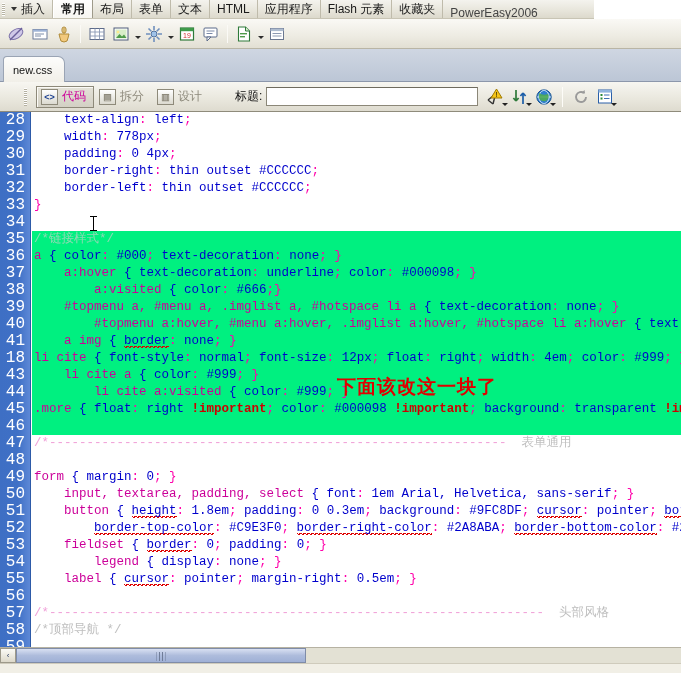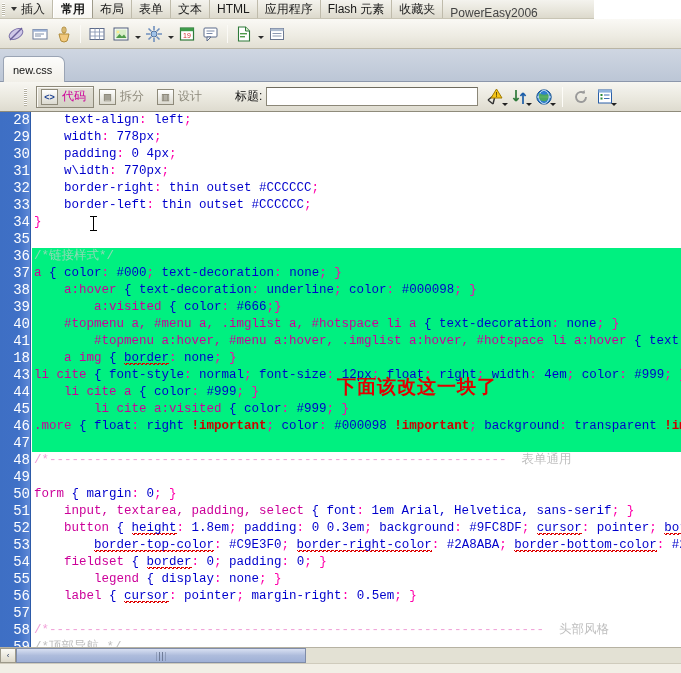--- a/index.html
+++ b/index.html
@@ -174,23 +174,24 @@
     overflow: hidden;
   }
   .gutter {
     position: absolute; left: 0; top: 0; width: 31px; height: 535px;
     background: linear-gradient(to right, #3e6fc4 0%, #3f70c6 60%, #5d88d6 100%);
     border-right: 1px solid #2d5aa8;
   }
   .gutter .gl {
     height: 17px; line-height: 17px;
     text-align: right;
+    padding-right: 5px;
     color: #ffffff;
     font-family: "Liberation Mono", monospace;
-    font-size: 14px;
+    font-size: 16px;
   }
   .codearea {
     position: absolute; left: 32px; top: 0; right: 0; height: 535px;
     overflow: hidden;
     background: #ffffff;
   }
   .cl {
     position: relative;
     height: 17px; line-height: 17px;
     white-space: pre;
@@ -512,21 +513,20 @@
       <div class="gl">57</div>
       <div class="gl">58</div>
       <div class="gl">59</div>
     </div>
 
     <div class="codearea">
 
       <div class="cl"><span class="prop">    text-align</span><span class="punc">:</span><span class="val"> left</span><span class="punc">;</span></div>
       <div class="cl"><span class="prop">    width</span><span class="punc">:</span><span class="val"> 778px</span><span class="punc">;</span></div>
       <div class="cl"><span class="prop">    padding</span><span class="punc">:</span><span class="val"> 0 4px</span><span class="punc">;</span></div>
-      <div class="cl"><span class="prop">    w\idth</span><span class="punc">:</span><span class="val"> 770px</span><span class="punc">;</span></div>
       <div class="cl"><span class="prop">    border-right</span><span class="punc">:</span><span class="val"> thin outset #CCCCCC</span><span class="punc">;</span></div>
       <div class="cl"><span class="prop">    border-left</span><span class="punc">:</span><span class="val"> thin outset #CCCCCC</span><span class="punc">;</span></div>
       <div class="cl"><span class="punc">}</span></div>
       <div class="cl">&nbsp;</div>
 
       <div class="cl hl"><span class="cmt">/*链接样式*/</span></div>
       <div class="cl hl"><span class="sel">a</span><span class="prop"> { color</span><span class="punc">:</span><span class="val"> #000</span><span class="punc">;</span><span class="prop"> text-decoration</span><span class="punc">:</span><span class="val"> none</span><span class="punc">; }</span></div>
       <div class="cl hl"><span class="sel">    a:hover</span><span class="prop"> { text-decoration</span><span class="punc">:</span><span class="val"> underline</span><span class="punc">;</span><span class="prop"> color</span><span class="punc">:</span><span class="val"> #000098</span><span class="punc">; }</span></div>
       <div class="cl hl"><span class="sel">        a:visited</span><span class="prop"> { color</span><span class="punc">:</span><span class="val"> #666</span><span class="punc">;}</span></div>
       <div class="cl hl"><span class="sel">    #topmenu a, #menu a, .imglist a, #hotspace li a</span><span class="prop"> { text-decoration</span><span class="punc">:</span><span class="val"> none</span><span class="punc">; }</span></div>

